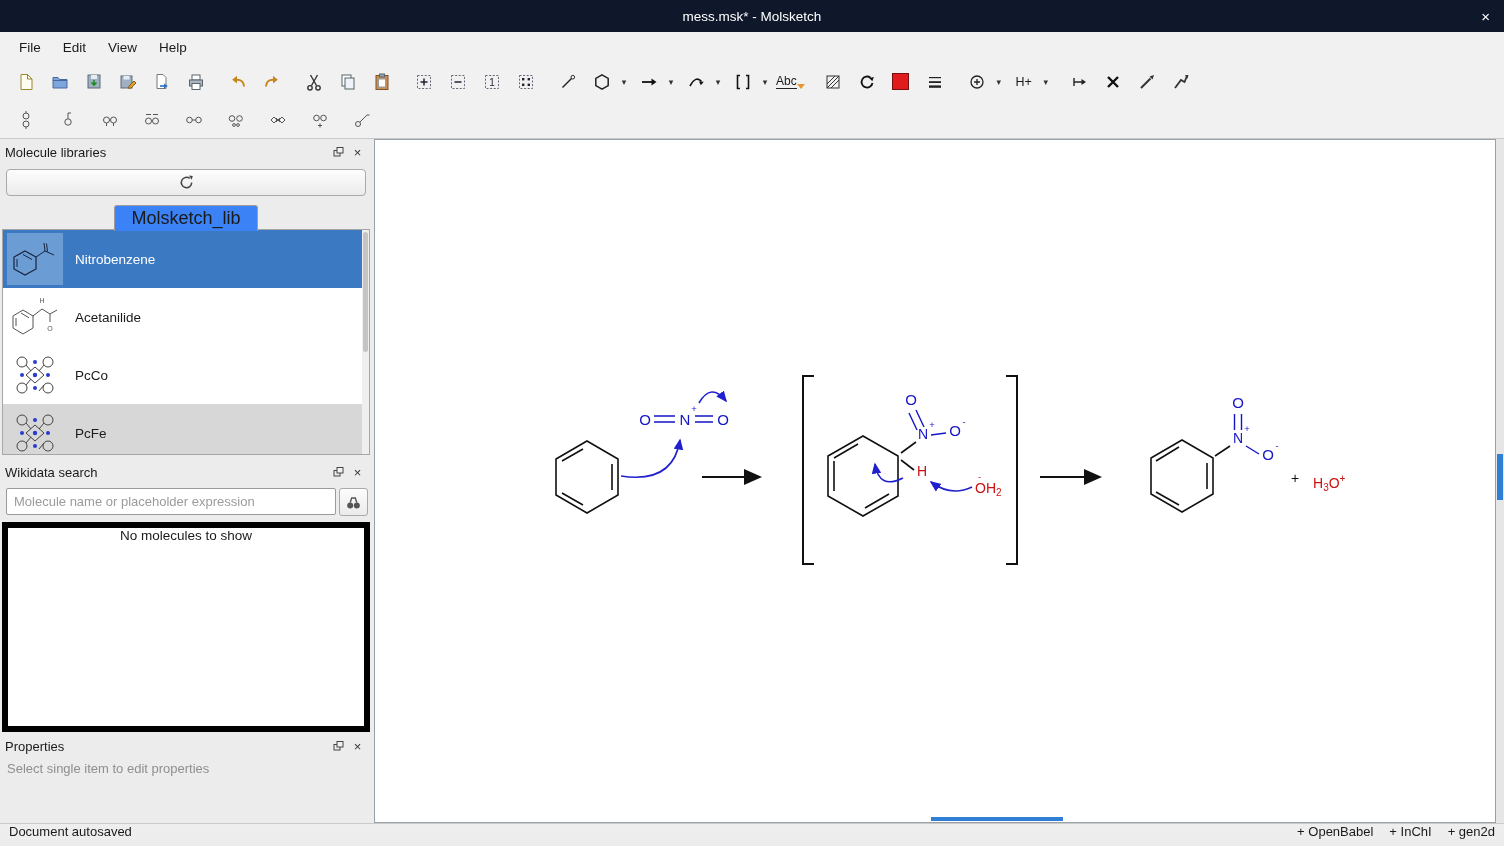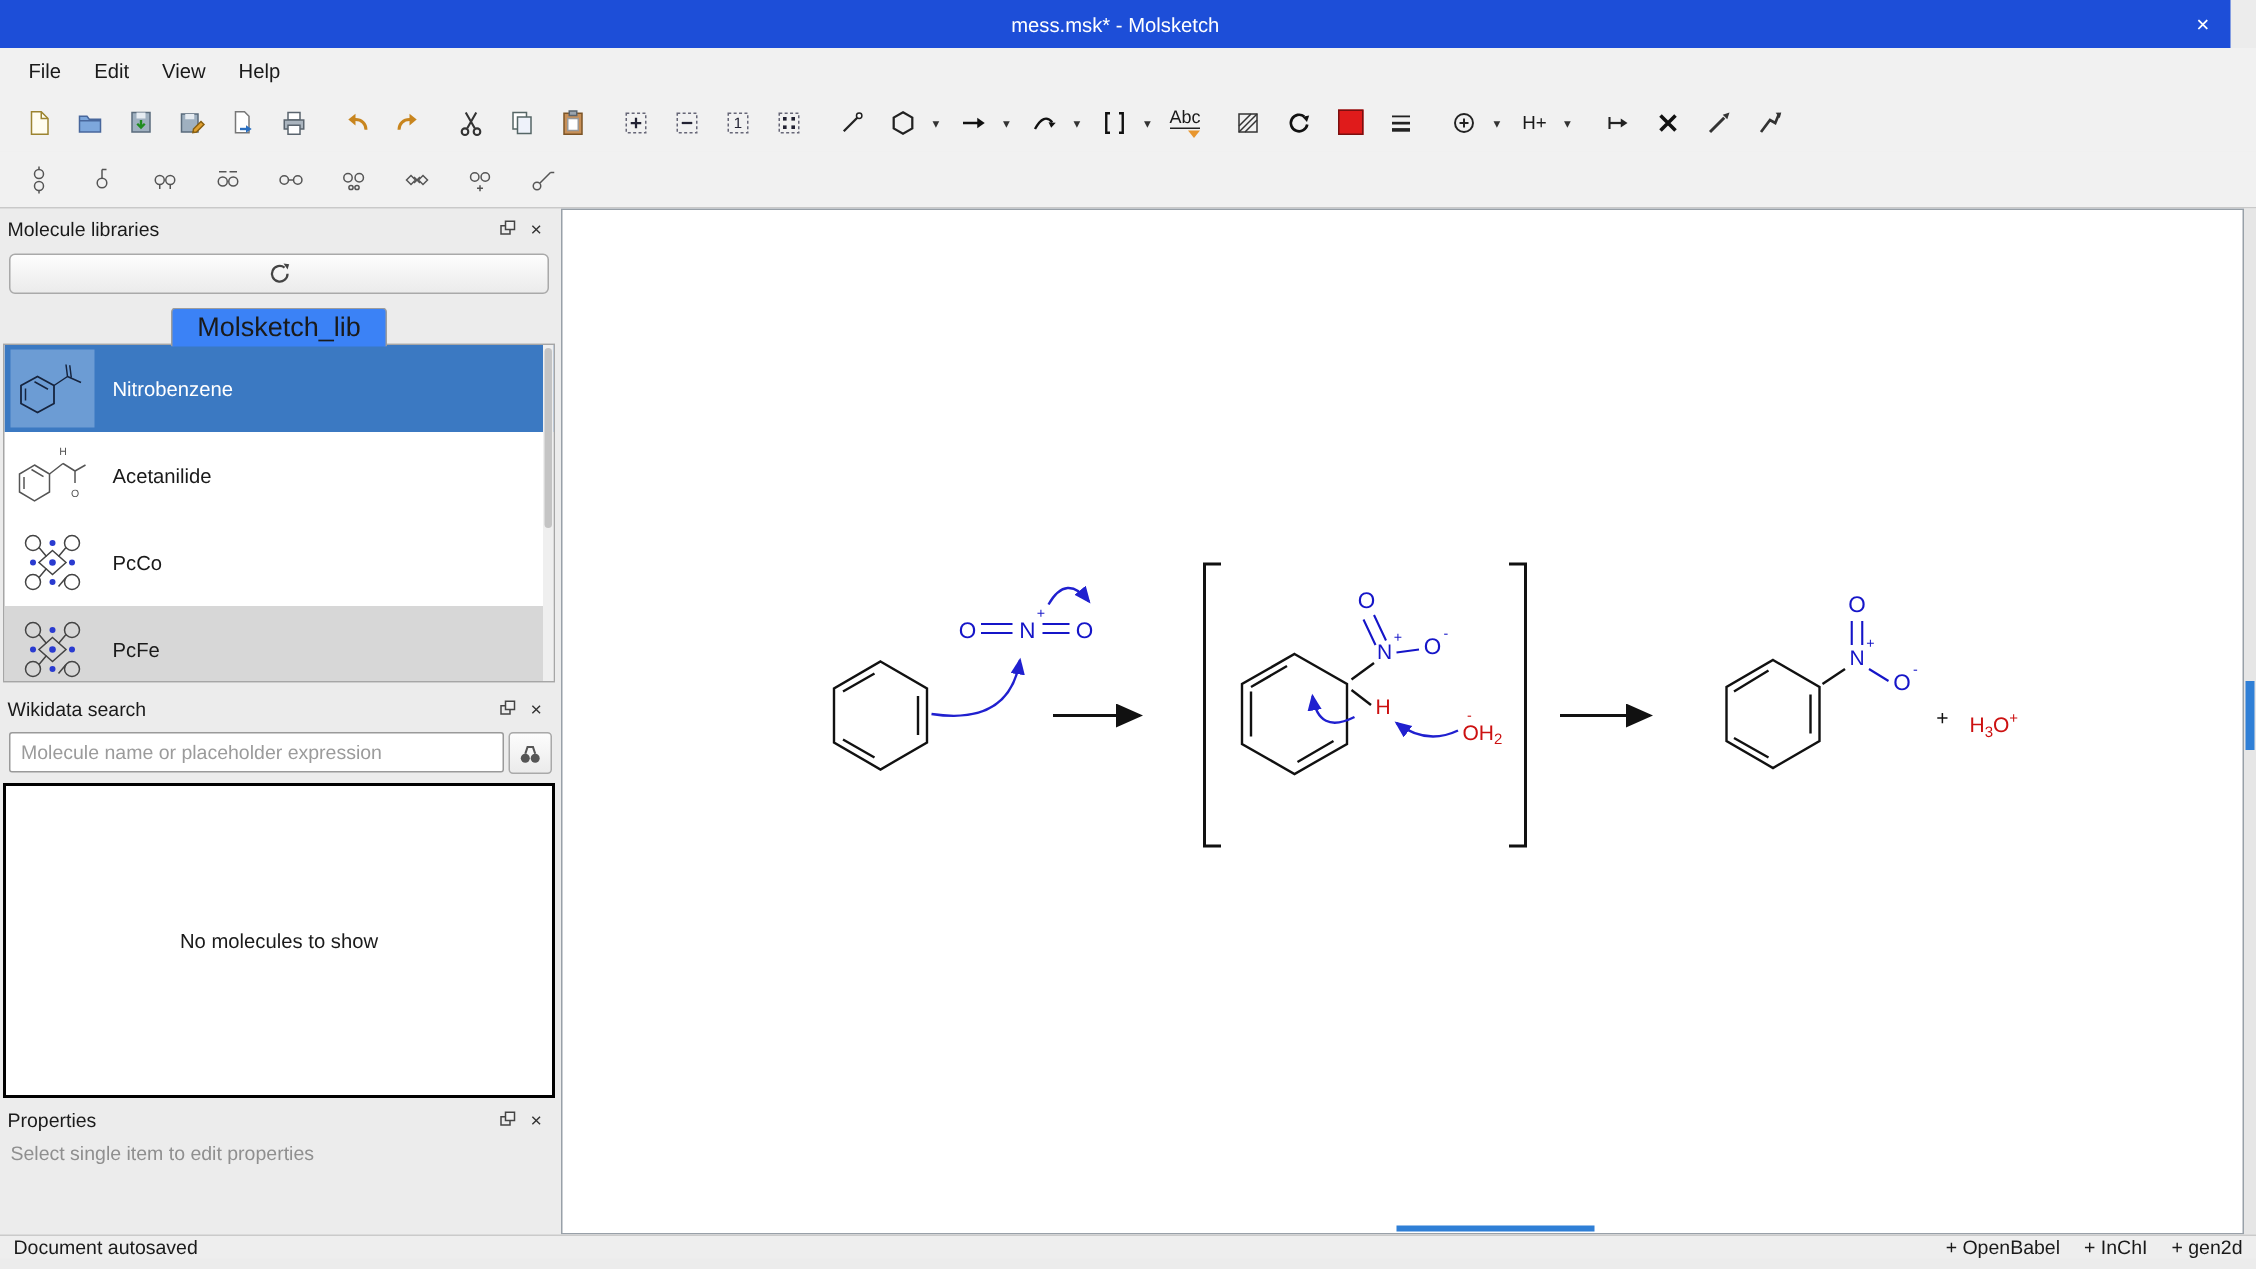--- a/index.html
+++ b/index.html
@@ -1,36 +1,36 @@
 <!DOCTYPE html>
 <html><head>
 <meta charset="utf-8">
 <style>
   *{margin:0;padding:0;box-sizing:border-box}
   html,body{width:1504px;height:846px;overflow:hidden}
   body{position:relative;font-family:"Liberation Sans",sans-serif;background:#ececec;color:#1a1a1a;font-size:13px}
 
   
-  #titlebar{position:absolute;top:0;left:0;right:17px;height:32px;background:#1d4ed8;color:#fff;display:flex;align-items:center;justify-content:center;font-size:13.5px}
+  #titlebar{position:absolute;top:0;left:0;right:0;height:32px;background:#0f172a;color:#fff;display:flex;align-items:center;justify-content:center;font-size:13.5px}
   #titlebar .close{position:absolute;right:14px;top:0;height:32px;display:flex;align-items:center;font-size:15px;color:#fff}
 
   
   #menubar{position:absolute;top:32px;left:0;right:0;height:30px;background:#f1f1f1;display:flex;align-items:center;padding-left:8px;font-size:13.5px}
   .menu-item{padding:5px 11px;border-radius:2px}
 
   
   .toolbar{position:absolute;left:0;right:0;background:#f1f1f1;display:flex;align-items:center}
   #toolbar-main{top:62px;height:39px;padding:0 12px}
   #toolbar-templates{top:101px;height:38px;padding:0 12px;border-bottom:1px solid #c9c9c9}
   .tgroup{display:flex;align-items:center;gap:6px;margin-right:14px}
   .tbtn{min-width:28px;height:30px;display:flex;align-items:center;justify-content:center;border-radius:3px}
   .tbtn svg{display:block}
   .dd{font-size:9px;color:#333;margin-left:-3px;width:10px;text-align:center}
   .swatch{width:17px;height:17px;background:#e01b1b;border:1px solid #7a0f0f}
-  .abcwrap{display:flex;flex-direction:column;align-items:flex-end;line-height:1}
+  .abcwrap{display:flex;flex-direction:row;align-items:flex-end;line-height:1}
   .abctxt{font-size:12px;border-bottom:1.5px solid #222;padding-bottom:1px}
   .abccaret{width:0;height:0;border-left:4px solid transparent;border-right:4px solid transparent;border-top:5px solid #e8962e;margin-top:1px}
   .hplus{font-size:12.5px}
 
   
   #docks{position:absolute;left:0;top:139px;width:372px;height:684px}
   .dock-header{position:absolute;left:0;right:0;height:26px;display:flex;align-items:center;padding:0 5px;font-size:13px}
   .dock-header .spacer{flex:1}
   .hdr-btn{width:19px;height:18px;display:flex;align-items:center;justify-content:center;font-size:13px;color:#333}
   #refresh-btn{position:absolute;top:30px;left:6px;right:6px;height:27px;border:1px solid #a9a9a9;border-radius:4px;background:linear-gradient(#fdfdfd,#ebebeb);display:flex;align-items:center;justify-content:center}
@@ -44,21 +44,21 @@
   .selected .thumb{background:#6c9cd4}
   .lib-label{font-size:13.5px}
   #lib-scroll{position:absolute;top:0;right:0;width:7px;height:100%;background:#efefef}
   #lib-scroll .sthumb{position:absolute;top:2px;left:1px;right:1px;height:120px;background:#c4c4c4;border-radius:3px}
 
   #dock-wiki-header{top:320px}
   #search-row{position:absolute;top:349px;left:6px;right:4px;height:28px;display:flex;gap:3px}
   #search-input{flex:1;height:27px;border:1px solid #9a9a9a;background:#fff;padding:0 7px;font-size:13px;font-family:"Liberation Sans",sans-serif;color:#6d28d9;border-radius:2px}
   #search-input::placeholder{color:#9b9b9b}
   #search-btn{width:29px;height:28px;border:1px solid #a9a9a9;border-radius:3px;background:linear-gradient(#fdfdfd,#ebebeb);display:flex;align-items:center;justify-content:center}
-  #wiki-list{position:absolute;top:383px;left:2px;right:2px;height:210px;border:2px solid #000000;background:#fff;display:flex;align-items:center;justify-content:center;font-size:13.5px}
+  #wiki-list{position:absolute;top:383px;left:2px;right:2px;height:210px;border:6px solid #000000;background:#fff;display:flex;justify-content:center;font-size:13.5px}
 
   #dock-props-header{top:594px}
   #props-hint{position:absolute;top:622px;left:7px;right:7px;color:#8f8f8f;font-size:13px}
 
   
   #canvas{position:absolute;left:374px;top:139px;width:1122px;height:684px;background:#fff;border:1px solid #98a0a8}
   #hscroll-thumb{position:absolute;left:556px;bottom:1px;width:132px;height:4px;background:#2f7fd6}
   #vscroll{position:absolute;right:0;top:139px;width:8px;height:684px;background:#e6e6e6}
   #vscroll .sthumb{position:absolute;top:315px;left:1px;right:1px;height:46px;background:#2f7fd6}
 

